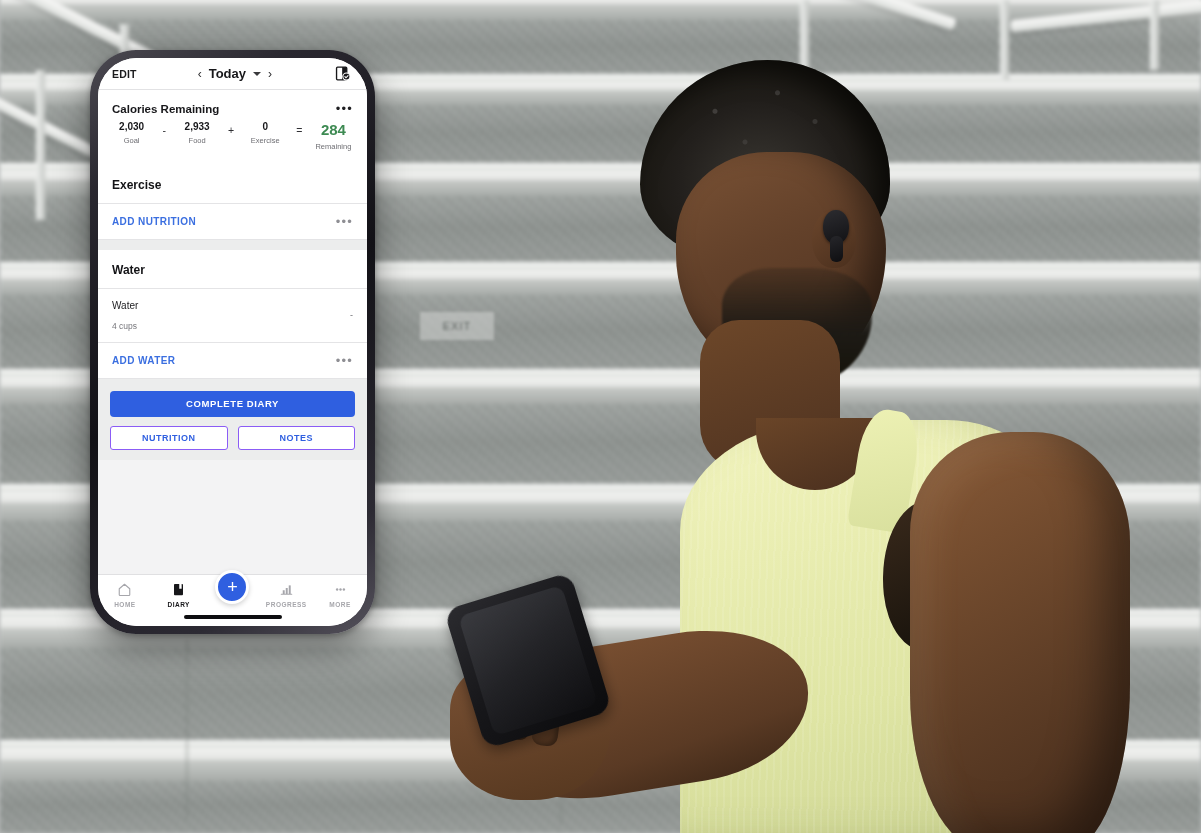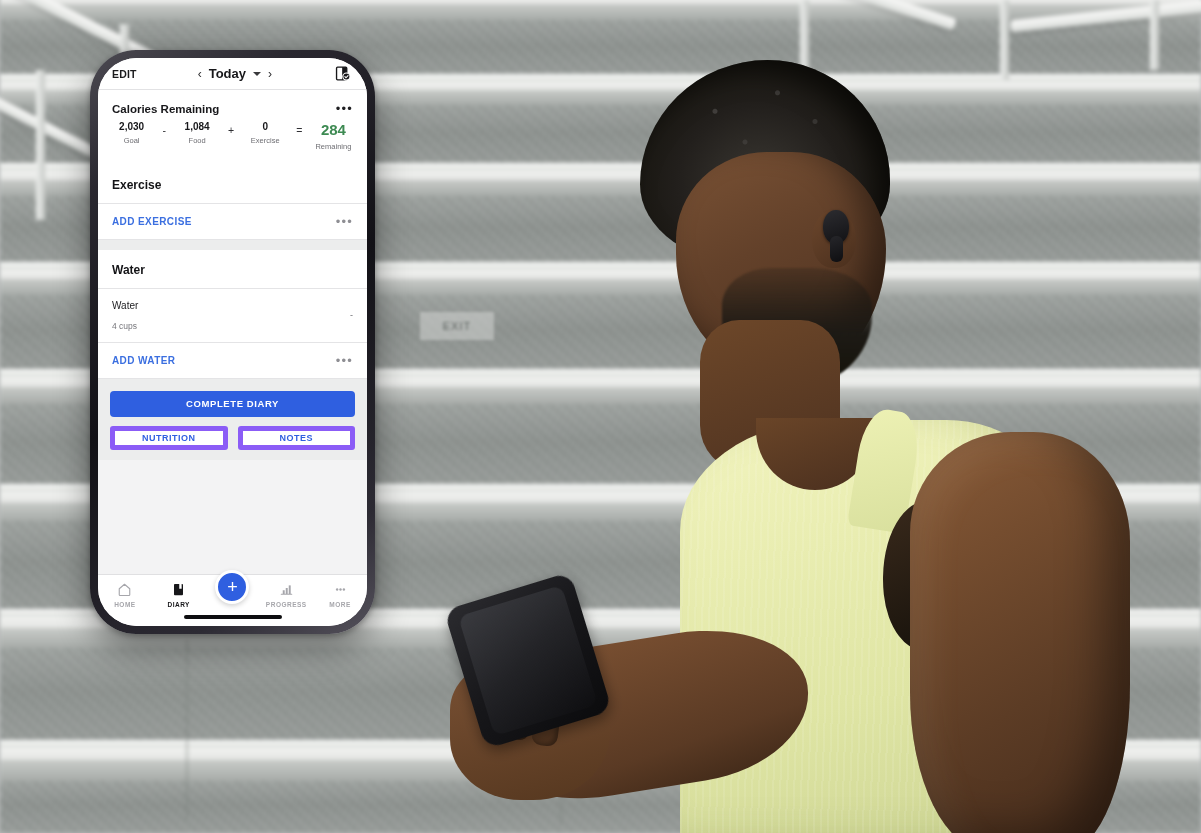--- a/index.html
+++ b/index.html
@@ -279,21 +279,21 @@
 
   .actions{ background:#eceded; padding:12px 12px 10px; }
   .btn-primary{
     width:100%; height:26px; border-radius:4px; background:#2f5fe0;
     color:#fff; font-size:9.5px; font-weight:700; letter-spacing:.6px;
     display:flex; align-items:center; justify-content:center; border:none;
   }
   .btn-row{ display:flex; gap:10px; margin-top:9px; }
   .btn-outline{
     flex:1; height:24px; border-radius:3px; background:#fff;
-    border:5px solid #8b5cf6; color:#2f5fe0;
+    border:1px solid #8b5cf6; color:#2f5fe0;
     font-size:9px; font-weight:700; letter-spacing:.5px;
     display:flex; align-items:center; justify-content:center;
   }
 
   
   .tabbar{
     flex:0 0 52px; background:#fff; border-top:1px solid #e0e0e2;
     display:flex; align-items:flex-start; justify-content:space-around;
     padding-top:7px; position:relative;
   }
@@ -423,40 +423,40 @@
           <span class="cal-title">Calories Remaining</span>
           <span class="dots">•••</span>
         </div>
         <div class="cal-row">
           <div class="cal-col">
             <span class="cal-val">2,030</span>
             <span class="cal-lbl">Goal</span>
           </div>
           <span class="cal-op">-</span>
           <div class="cal-col">
-            <span class="cal-val">1,084</span>
+            <span class="cal-val">2,933</span>
             <span class="cal-lbl">Food</span>
           </div>
           <span class="cal-op">+</span>
           <div class="cal-col">
             <span class="cal-val">0</span>
             <span class="cal-lbl">Exercise</span>
           </div>
           <span class="cal-op">=</span>
           <div class="cal-col">
             <span class="cal-val green">284</span>
             <span class="cal-lbl">Remaining</span>
           </div>
         </div>
       </div>
 
 
       <div class="sec-head">Exercise</div>
       <div class="row">
-        <span class="row-link">ADD EXERCISE</span>
+        <span class="row-link">ADD NUTRITION</span>
         <span class="dots grey">•••</span>
       </div>
       <div class="gap"></div>
 
       <div class="sec-head">Water</div>
       <div class="row">
         <div>
           <div class="row-title">Water</div>
           <div class="row-sub">4 cups</div>
         </div>

